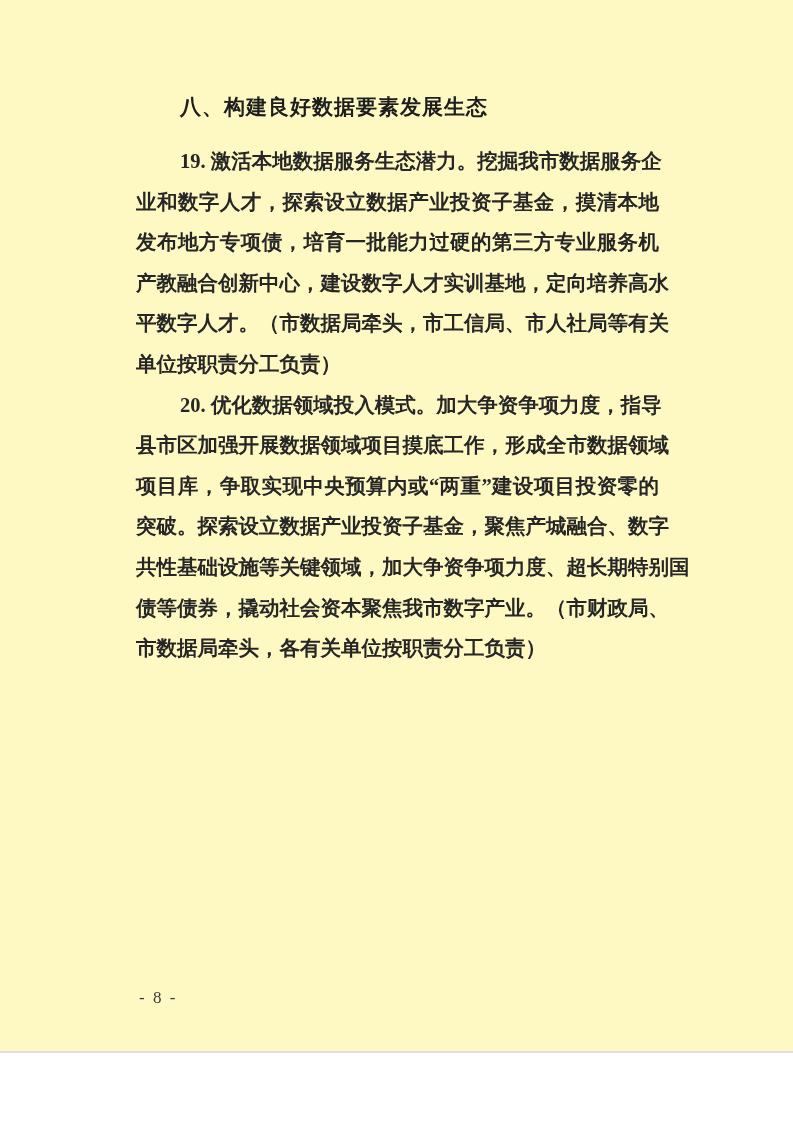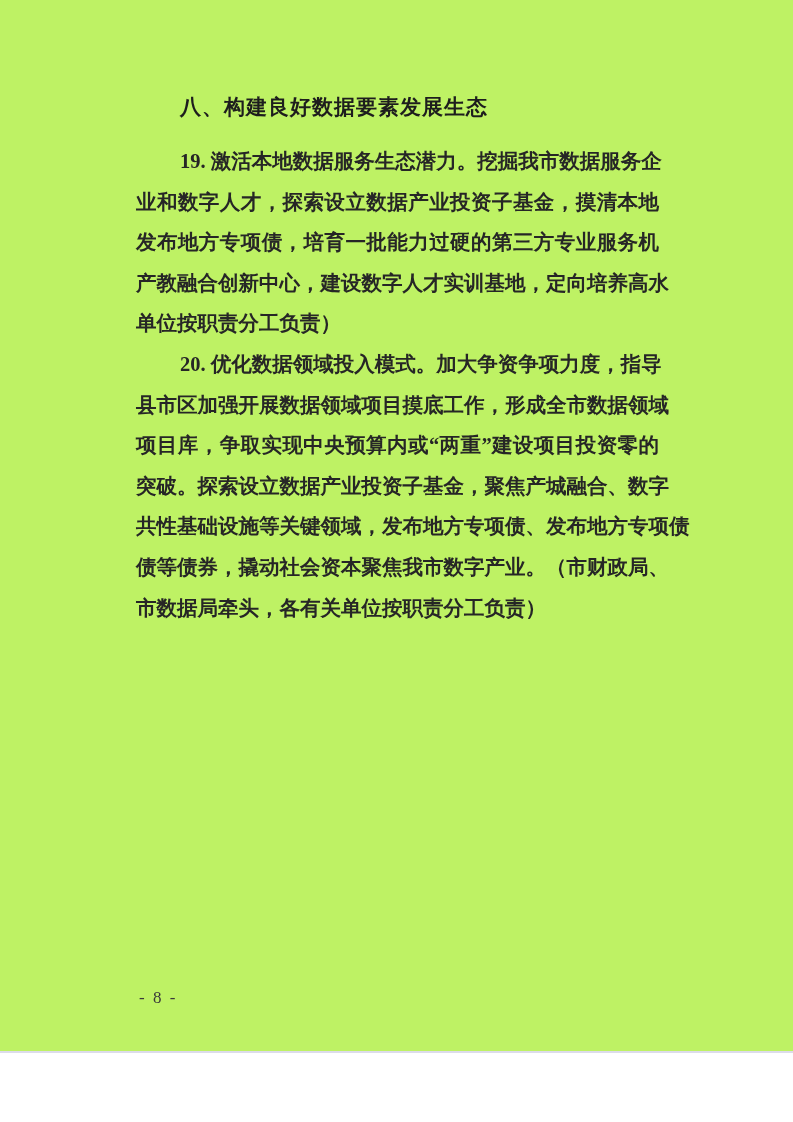--- a/index.html
+++ b/index.html
@@ -5,21 +5,21 @@
   * { margin: 0; padding: 0; box-sizing: border-box; }
   html, body {
     width: 793px; height: 1122px;
     background: #ffffff;
     font-family: "Liberation Serif", "DejaVu Serif", serif;
     overflow: hidden;
   }
   .scan-page {
     position: relative;
     width: 793px; height: 1053px;
-    background: #bef264;
+    background: #fef9c3;
     border-bottom: 2px solid #dcdcea;
   }
   .content-area {
     position: absolute;
     left: 136px; top: 0;
     width: 523px;
   }
   .section-heading {
     margin-top: 91px;
     height: 50px;
@@ -63,27 +63,28 @@
 
 <div class="scan-page">
   <div class="content-area">
     <div class="section-heading">八、构建良好数据要素发展生态</div>
     <div id="paragraphs">
         <div class="paragraph">
           <div class="line indent"><span class="seg bold">19. 激活本地数据服务生态潜力。</span><span class="seg">挖掘我市数据服务企</span></div>
           <div class="line"><span class="seg">业和数字人才，探索设立数据产业投资子基金，摸清本地</span></div>
           <div class="line"><span class="seg">发布地方专项债，培育一批能力过硬的第三方专业服务机</span></div>
           <div class="line"><span class="seg">产教融合创新中心，建设数字人才实训基地，定向培养高水</span></div>
+          <div class="line"><span class="seg">平数字人才。（市数据局牵头，市工信局、市人社局等有关</span></div>
           <div class="line nojustify"><span class="seg">单位按职责分工负责）</span></div>
         </div>
         <div class="paragraph">
           <div class="line indent"><span class="seg bold">20. 优化数据领域投入模式。</span><span class="seg">加大争资争项力度，指导</span></div>
           <div class="line"><span class="seg">县市区加强开展数据领域项目摸底工作，形成全市数据领域</span></div>
           <div class="line"><span class="seg">项目库，争取实现中央预算内或“两重”建设项目投资零的</span></div>
           <div class="line"><span class="seg">突破。探索设立数据产业投资子基金，聚焦产城融合、数字</span></div>
-          <div class="line"><span class="seg">共性基础设施等关键领域，发布地方专项债、发布地方专项债</span></div>
+          <div class="line"><span class="seg">共性基础设施等关键领域，加大争资争项力度、超长期特别国</span></div>
           <div class="line"><span class="seg">债等债券，撬动社会资本聚焦我市数字产业。（市财政局、</span></div>
           <div class="line nojustify"><span class="seg">市数据局牵头，各有关单位按职责分工负责）</span></div>
         </div>
       </div>
   </div>
   <div class="page-footer">- 8 -</div>
 </div>
 
 </body></html>

